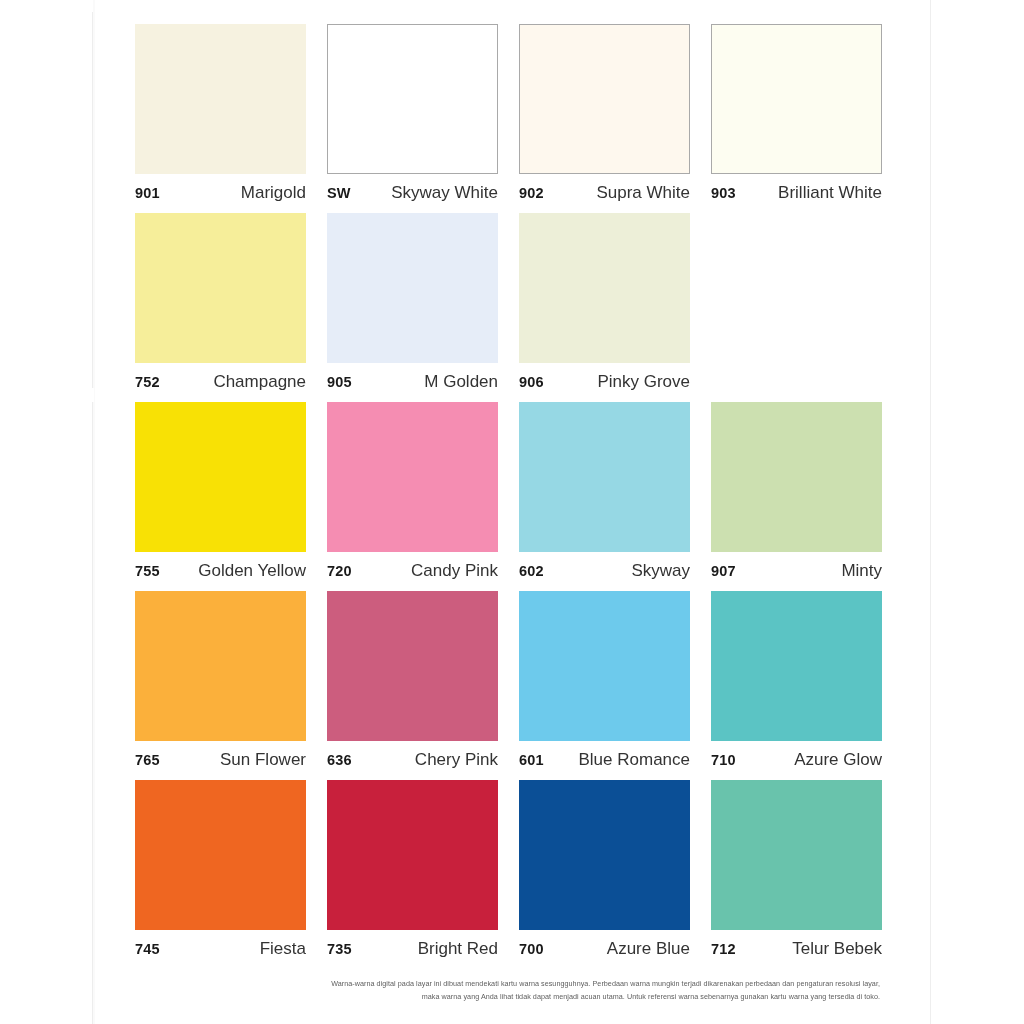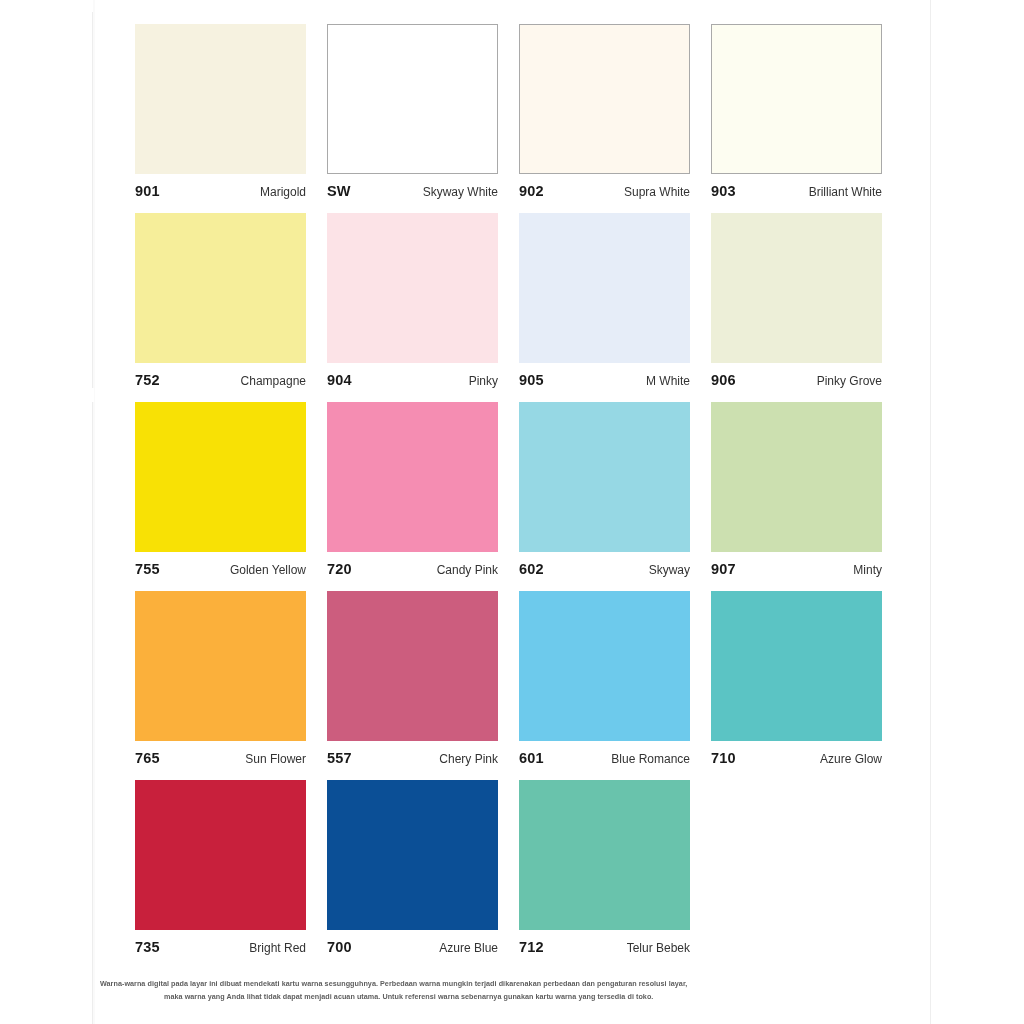--- a/index.html
+++ b/index.html
@@ -108,37 +108,36 @@
 
   .code {
     font-size: 14.5px;
     font-weight: bold;
     color: #1a1a1a;
     letter-spacing: 0.2px;
     white-space: nowrap;
   }
 
   .cname {
-    font-size: 12px;
+    font-size: 17px;
     color: #333333;
     white-space: nowrap;
     text-align: center;
   }
 
   .disclaimer {
     position: absolute;
-    left: 100px;
+    left: 80px;
     top: 978px;
     width: 800px;
-    text-align: left;
+    text-align: right;
     font-size: 7.2px;
     line-height: 1.75;
     color: #5e5e5e;
     letter-spacing: 0.05px;
-    font-weight: bold;
   }
   .disclaimer .dl {
     display: block;
   }
   .disclaimer .dl.l2 {
     padding-left: 64px;
   }
 </style>
 </head>
 <body>
@@ -185,31 +184,24 @@
         </div>
         <div class="row">
           <div class="cell">
             <div class="swatch" style="background: rgb(246, 238, 154);"></div>
             <div class="cap">
               <span class="code">752</span>
               <span class="cname">Champagne</span>
             </div>
           </div>
           <div class="cell">
-            <div class="swatch" style="background: rgb(252, 227, 231);"></div>
-            <div class="cap">
-              <span class="code">904</span>
-              <span class="cname">Pinky</span>
-            </div>
-          </div>
-          <div class="cell">
             <div class="swatch" style="background: rgb(230, 237, 248);"></div>
             <div class="cap">
               <span class="code">905</span>
-              <span class="cname">M White</span>
+              <span class="cname">M Golden</span>
             </div>
           </div>
           <div class="cell">
             <div class="swatch" style="background: rgb(237, 239, 216);"></div>
             <div class="cap">
               <span class="code">906</span>
               <span class="cname">Pinky Grove</span>
             </div>
           </div>
         </div>
@@ -247,40 +239,47 @@
           <div class="cell">
             <div class="swatch" style="background: rgb(251, 176, 59);"></div>
             <div class="cap">
               <span class="code">765</span>
               <span class="cname">Sun Flower</span>
             </div>
           </div>
           <div class="cell">
             <div class="swatch" style="background: rgb(204, 93, 126);"></div>
             <div class="cap">
-              <span class="code">557</span>
+              <span class="code">636</span>
               <span class="cname">Chery Pink</span>
             </div>
           </div>
           <div class="cell">
             <div class="swatch" style="background: rgb(109, 202, 236);"></div>
             <div class="cap">
               <span class="code">601</span>
               <span class="cname">Blue Romance</span>
             </div>
           </div>
           <div class="cell">
             <div class="swatch" style="background: rgb(91, 196, 196);"></div>
             <div class="cap">
               <span class="code">710</span>
               <span class="cname">Azure Glow</span>
             </div>
           </div>
         </div>
         <div class="row">
+          <div class="cell">
+            <div class="swatch" style="background: rgb(239, 102, 33);"></div>
+            <div class="cap">
+              <span class="code">745</span>
+              <span class="cname">Fiesta</span>
+            </div>
+          </div>
           <div class="cell">
             <div class="swatch" style="background: rgb(200, 32, 60);"></div>
             <div class="cap">
               <span class="code">735</span>
               <span class="cname">Bright Red</span>
             </div>
           </div>
           <div class="cell">
             <div class="swatch" style="background: rgb(11, 79, 150);"></div>
             <div class="cap">

